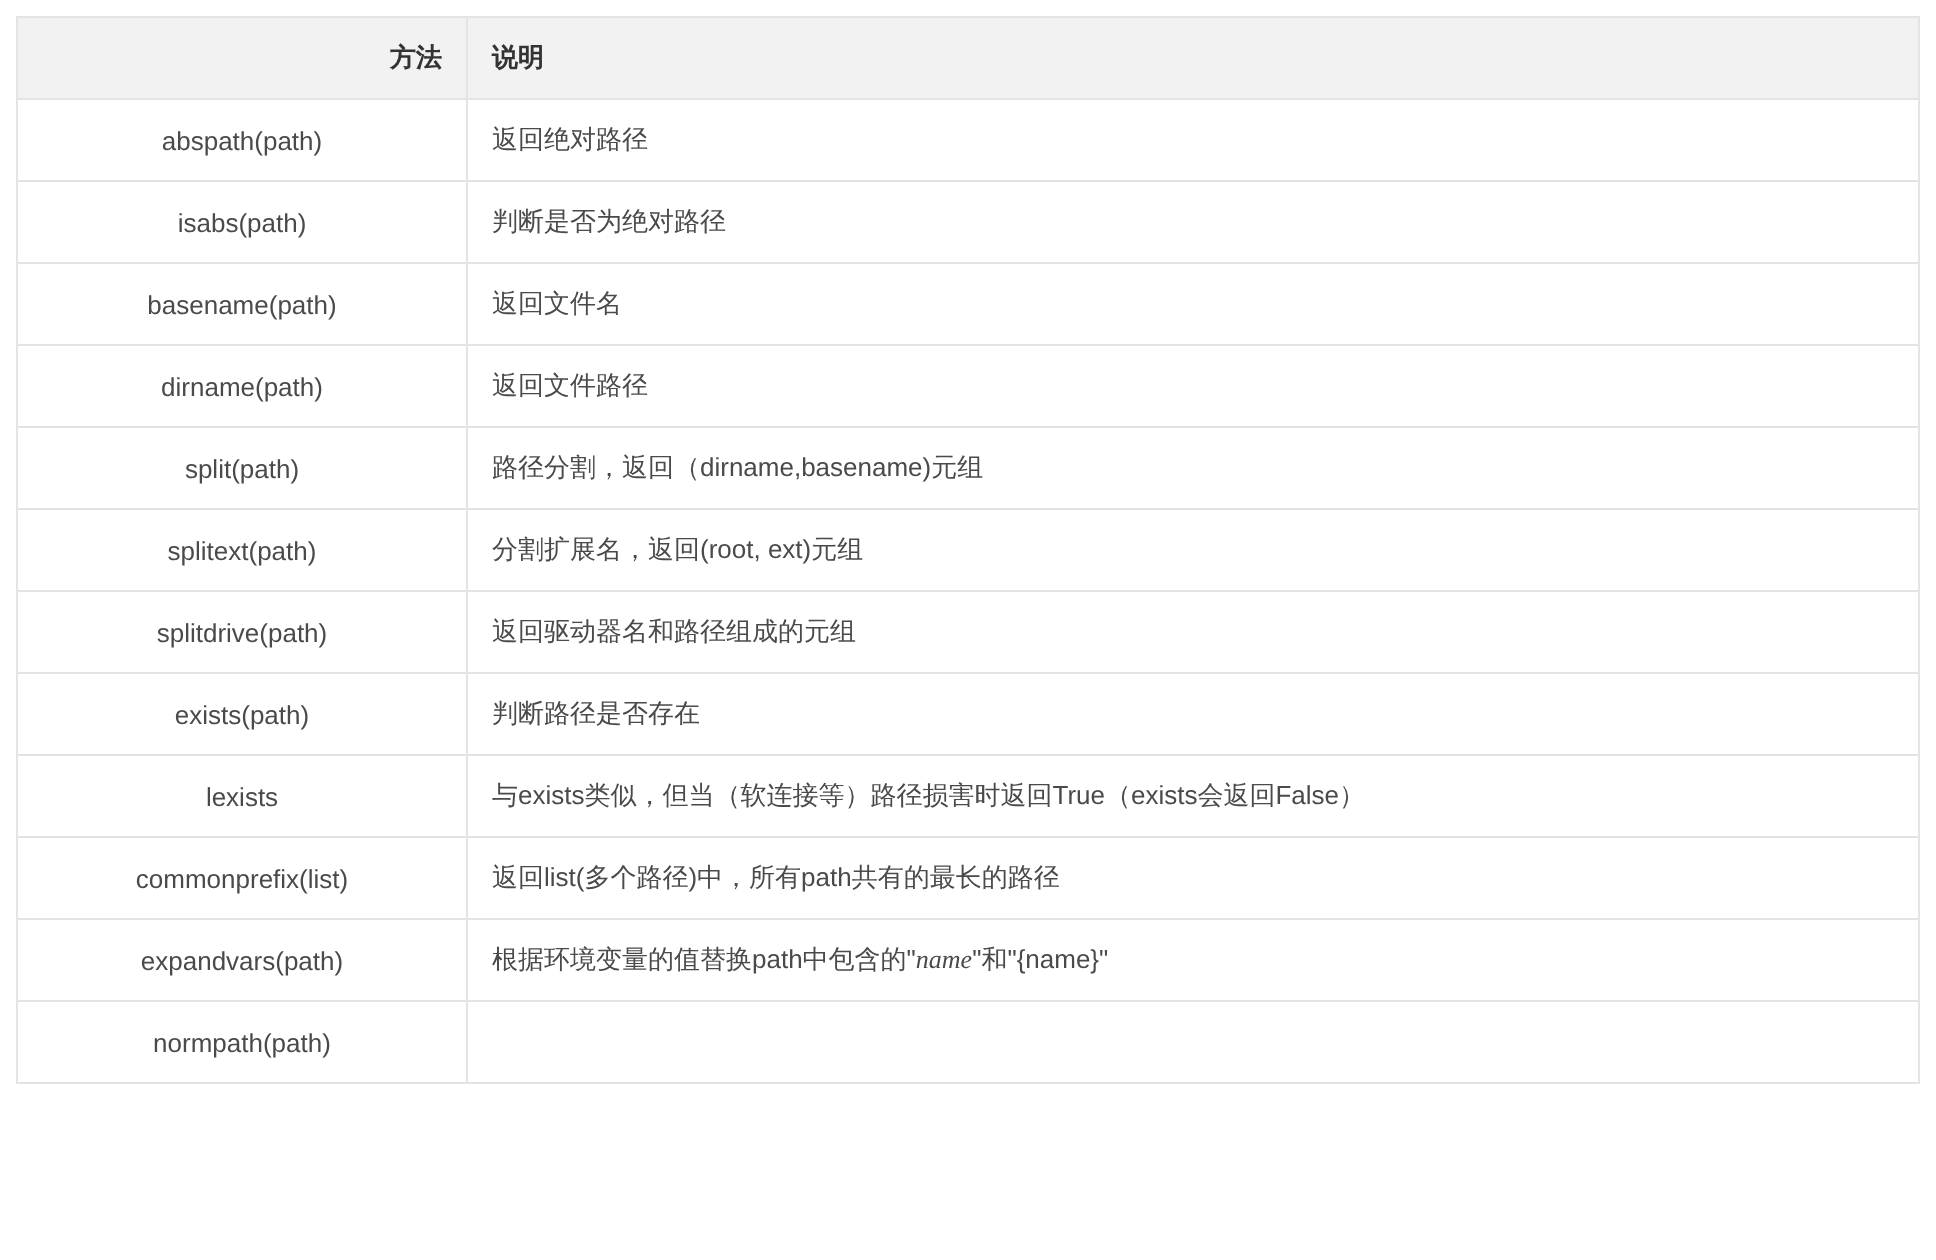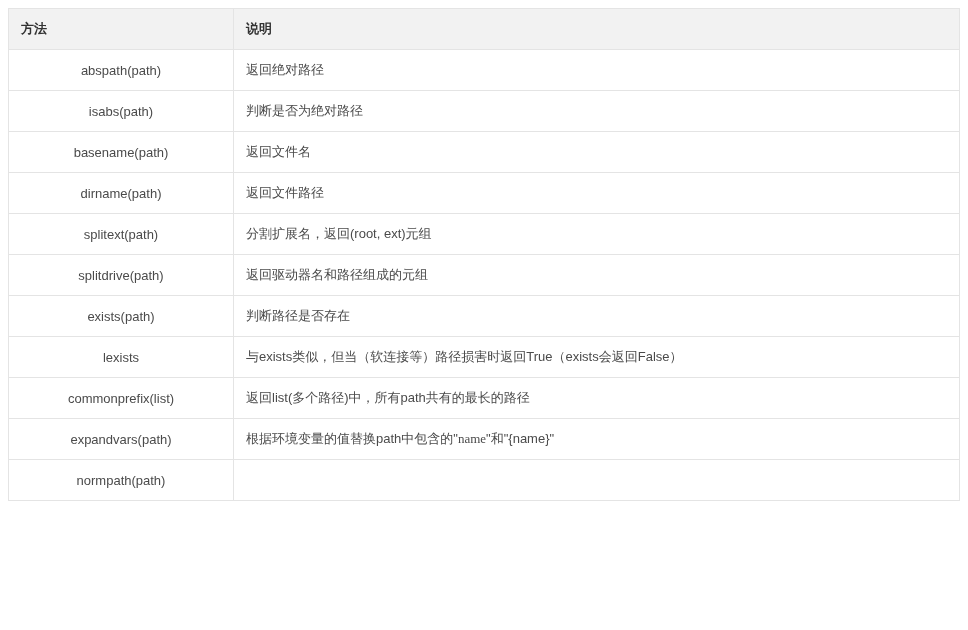--- a/index.html
+++ b/index.html
@@ -21,32 +21,33 @@
     height: 40px;
     vertical-align: middle;
   }
   table.doc th {
     background: #f2f2f2;
     font-weight: 600;
     color: #333333;
     text-align: left;
   }
   table.doc th.method {
-    text-align: left;
+    text-align: right;
     width: 200px;
   }
   table.doc td.method {
     text-align: center;
     width: 200px;
   }
   table.doc td.desc {
     text-align: left;
   }
   span.math {
     font-family: "Times New Roman", Georgia, serif;
+    font-style: italic;
   }
 </style>
 </head>
 <body>
 
 <table class="doc">
   <thead>
     <tr>
       <th class="method">方法</th>
       <th>说明</th>
@@ -61,20 +62,24 @@
       <td class="method">isabs(path)</td>
       <td class="desc">判断是否为绝对路径</td>
     </tr>
     <tr>
       <td class="method">basename(path)</td>
       <td class="desc">返回文件名</td>
     </tr>
     <tr>
       <td class="method">dirname(path)</td>
       <td class="desc">返回文件路径</td>
+    </tr>
+    <tr>
+      <td class="method">split(path)</td>
+      <td class="desc">路径分割，返回（dirname,basename)元组</td>
     </tr>
     <tr>
       <td class="method">splitext(path)</td>
       <td class="desc">分割扩展名，返回(root, ext)元组</td>
     </tr>
     <tr>
       <td class="method">splitdrive(path)</td>
       <td class="desc">返回驱动器名和路径组成的元组</td>
     </tr>
     <tr>

